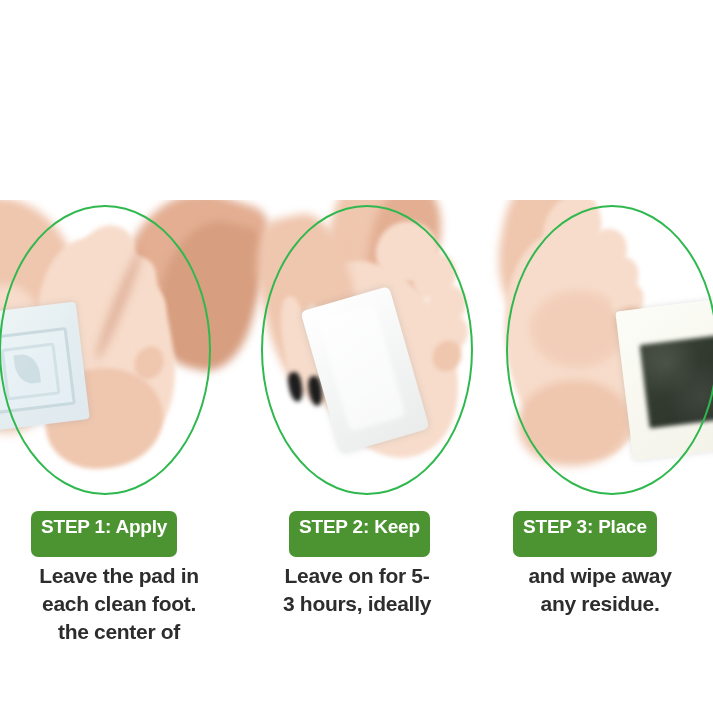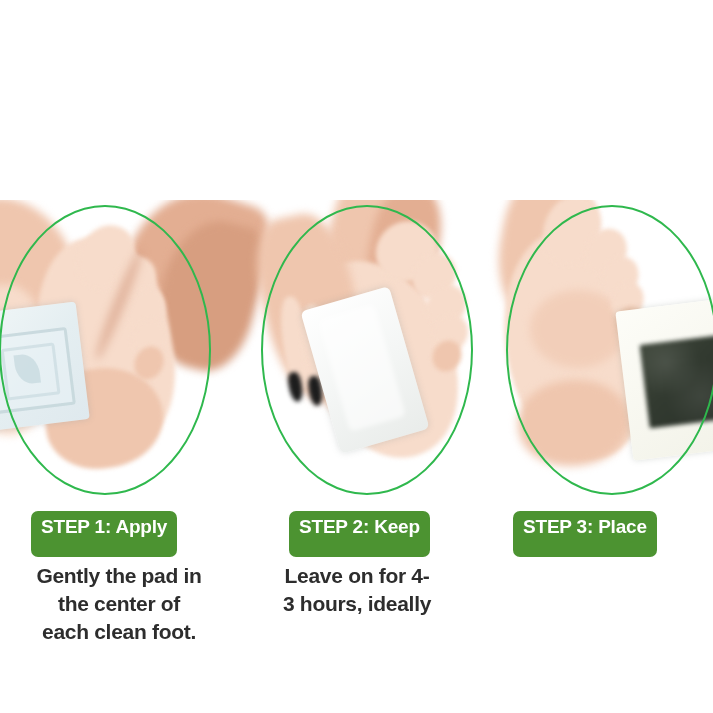--- a/index.html
+++ b/index.html
@@ -253,24 +253,26 @@
     </div>
   </div>
 
   <div class="badge-row">
     <div class="badge badge-1">STEP 1: Apply</div>
     <div class="badge badge-2">STEP 2: Keep</div>
     <div class="badge badge-3">STEP 3: Place</div>
   </div>
 
   <div class="caption cap-1">
-    <div>Gently the pad in</div>
+    <div>Leave the pad in</div>
+    <div>each clean foot.</div>
     <div>the center of</div>
-    <div>each clean foot.</div>
   </div>
   <div class="caption cap-2">
-    <div>Leave on for 4-</div>
+    <div>Leave on for 5-</div>
     <div>3 hours, ideally</div>
   </div>
   <div class="caption cap-3">
+    <div>and wipe away</div>
+    <div>any residue.</div>
   </div>
 
 </div>
 
 </body></html>

